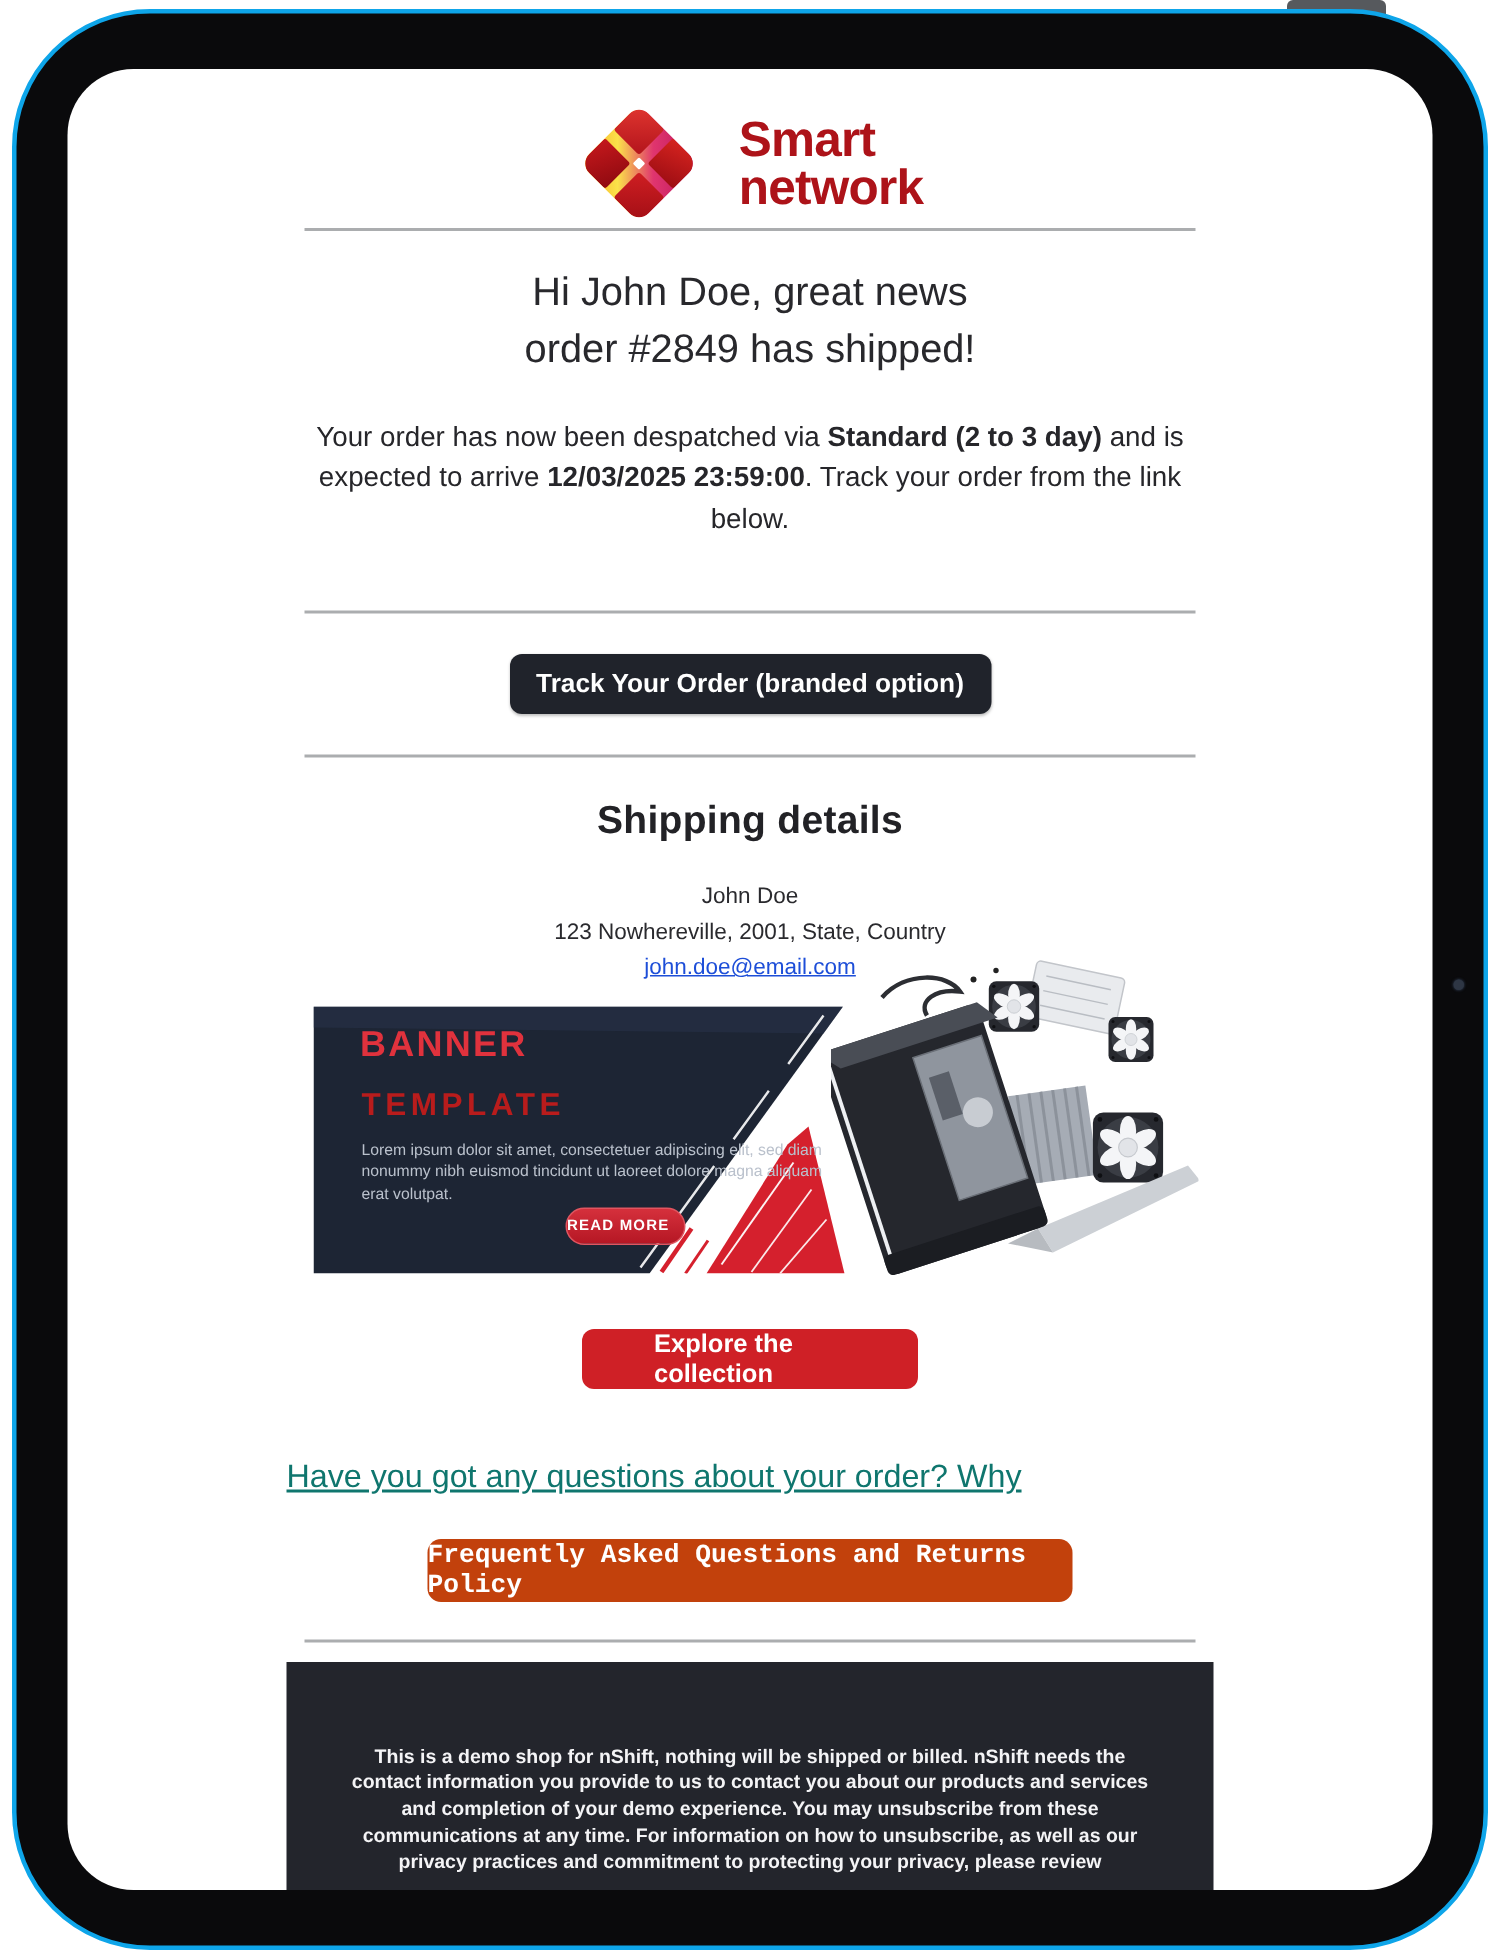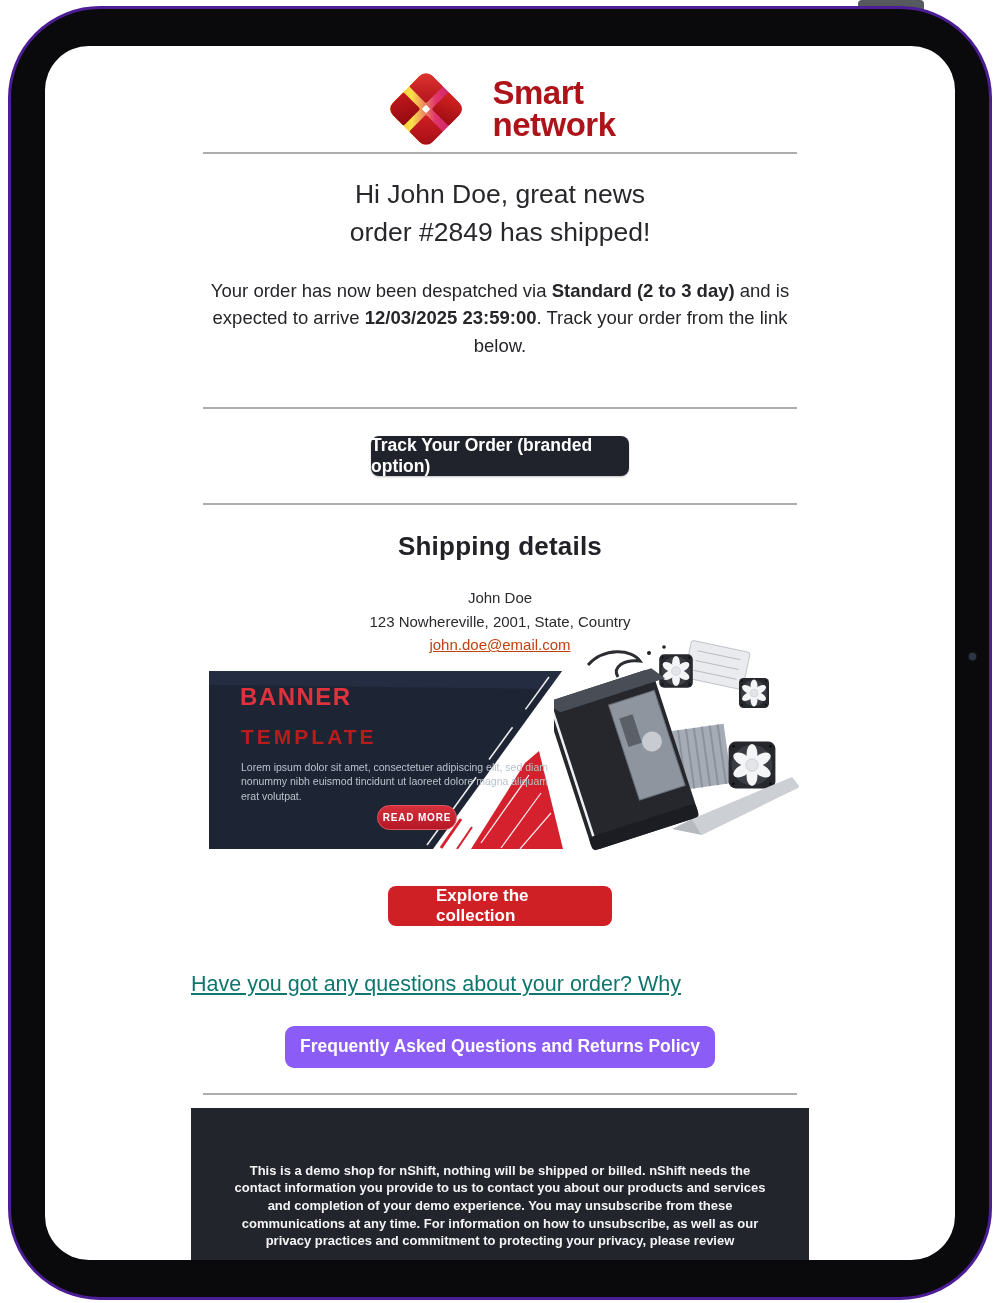--- a/index.html
+++ b/index.html
@@ -3,21 +3,21 @@
 <meta charset="utf-8">
 <style>
   * { margin:0; padding:0; box-sizing:border-box; }
   html,body { background:#ffffff; }
   body { font-family:"Liberation Sans","DejaVu Sans",sans-serif; }
   .stage { position:relative; width:1000px; height:1303px; margin:0 auto; overflow:hidden; background:#fff; }
 
   
   .power-button { position:absolute; top:0; left:858px; width:66px; height:10px; background:#56595d; border-radius:4px 4px 0 0; }
   .tablet { position:absolute; left:8px; right:8px; top:6px; bottom:3px; background:#0a0a0c;
-            border:3px solid #4c1d95; border-radius:92px; }
+            border:3px solid #0ea5e9; border-radius:92px; }
   .camera { position:absolute; right:13px; top:644px; width:7px; height:7px; border-radius:50%;
             background:#2e3644; box-shadow:0 0 2px #3a4a66; }
   .screen { position:absolute; inset:37px 34px; background:#ffffff; border-radius:44px; overflow:hidden; }
 
   
   .email { width:618px; margin:0 auto; color:#26262a; }
   .rule { height:2px; background:#abadaf; width:594px; margin:0 auto; }
 
   
   .logo-row { display:flex; align-items:center; justify-content:center; gap:24px; padding-top:20px; height:106px; }
@@ -33,42 +33,42 @@
   .logo-mark .dot { position:absolute; left:25px; top:25px; width:6px; height:6px; background:#fff; border-radius:1px; }
   .logo-text { font-weight:bold; font-size:33px; line-height:0.97; color:#ad1319; letter-spacing:-0.5px; }
 
   
   .h1 { margin-top:22px; text-align:center; font-size:26.5px; line-height:1.42; font-weight:500; color:#28282c; }
   .intro { margin:26px auto 0; max-width:588px; text-align:center; font-size:18.5px; line-height:1.47; color:#26262a; }
   .intro b { font-weight:bold; }
 
   
   .btn { display:flex; align-items:center; justify-content:center; color:#fff; font-weight:bold; cursor:pointer; }
-  .btn-track { margin:27px auto 0; width:258px; height:40px; background:#20232b; border-radius:8px; font-size:17.5px; box-shadow:0 1px 2px rgba(0,0,0,.25); }
+  .btn-track { margin:27px auto 0; width:321px; height:40px; background:#20232b; border-radius:8px; font-size:17.5px; box-shadow:0 1px 2px rgba(0,0,0,.25); }
   .btn-explore { margin:37px auto 0; width:224px; height:40px; background:#cf2026; border-radius:8px; font-size:17px;padding-left:48px; }
-  .btn-faq { margin:25px auto 0; width:430px; height:42px; background:#8b5cf6; border-radius:9px; font-size:17.5px; }
+  .btn-faq { margin:25px auto 0; width:430px; height:42px; background:#c2410c; border-radius:9px; font-size:17.5px;font-family:Liberation Mono, monospace; }
 
   .mt-hr2 { margin-top:48px; }
   .mt-hr3 { margin-top:27px; }
   .mt-hr4 { margin-top:25px; }
 
   
   .ship-title { margin-top:26px; text-align:center; font-size:26px; font-weight:bold; color:#222226; letter-spacing:0.2px; }
   .ship-addr { margin-top:24px; text-align:center; font-size:15px; line-height:1.58; color:#2a2a2e; }
-  .ship-addr a { color:#c2410c; text-decoration:underline; }
+  .ship-addr a { color:#1d4ed8; text-decoration:underline; }
 
   
   .banner-row { position:relative; margin:14px 0 0 18px; width:585px; height:178px; }
   .banner-svg { position:absolute; left:0; top:0; }
   .banner-title { position:absolute; left:31px; top:12px; font-size:24px; font-weight:bold; letter-spacing:1.5px; color:#e0323d; }
   .banner-sub { position:absolute; left:32px; top:54px; font-size:21px; font-weight:bold; letter-spacing:3px; color:#b91c1c; }
   .banner-body { position:absolute; left:32px; top:89px; width:320px; font-size:10.5px; line-height:1.37; color:#bac1cc; }
   .banner-cta { position:absolute; left:168px; top:134px; width:80px; height:25px; border-radius:13px;
                 background:linear-gradient(#d5303c,#b51724); border:1px solid #e05560;
-                display:flex; align-items:center; justify-content:center;
+                display:flex; align-items:center; justify-content:flex-start;
                 color:#fff; font-size:10px; font-weight:bold; letter-spacing:0.8px; cursor:pointer; }
   .photo-svg { position:absolute; left:345px; top:-34px; }
 
   
   .question { margin-top:42px; text-align:left; font-size:21.5px; line-height:1.52; color:#0f766e;text-decoration:underline; }
   .footer-panel { margin-top:13px; background:#23252c; color:#f4f4f6; text-align:center;
                   padding:54px 36px 46px; font-size:13px; font-weight:bold; line-height:1.36; }
 </style>
 </head>
 <body>

